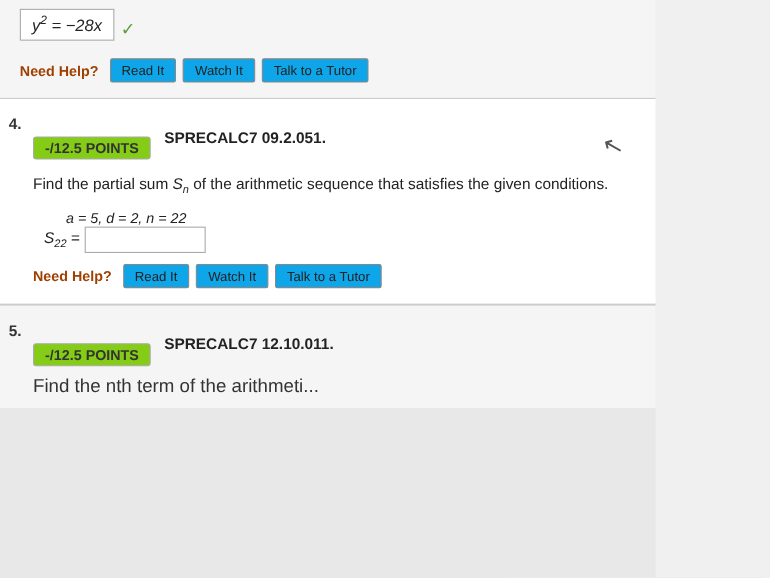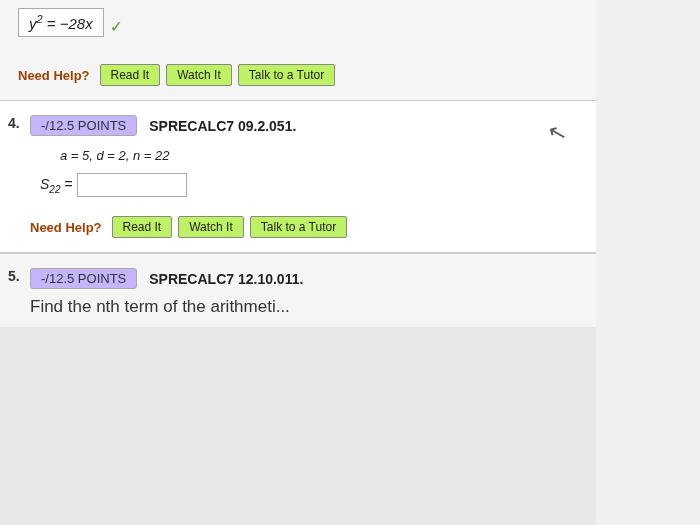--- a/index.html
+++ b/index.html
@@ -49,74 +49,74 @@
     .checkmark {
       color: #5a9a3a;
       font-size: 16px;
       margin-left: 6px;
     }
 
     .need-help-row {
       display: flex;
       align-items: center;
       gap: 6px;
-      margin-top: 19px;
+      margin-top: 8px;
     }
 
     .need-help-label {
       color: #a04000;
       font-weight: bold;
       font-size: 13px;
       margin-right: 4px;
     }
 
     .help-btn {
       border: 1px solid #888;
-      background: #bef264;
+      background: #0ea5e9;
       padding: 3px 10px;
       font-size: 12px;
       cursor: pointer;
       border-radius: 2px;
       color: #222;
     }
 
     .question-header {
       display: flex;
       align-items: center;
       gap: 12px;
       margin-bottom: 12px;
     }
 
     .points-badge {
-      background: #c4b5fd;
+      background: #84cc16;
       border: 1px solid #aaa;
       border-radius: 3px;
       padding: 2px 10px;
       font-size: 13px;
-      font-weight: normal;
+      font-weight: bold;
       color: #333;
+      margin-top: 20px;
     }
 
     .question-id {
       font-weight: bold;
       font-size: 14px;
       color: #222;
     }
 
     .question-text {
       font-size: 14px;
       color: #222;
       margin-bottom: 10px;
       line-height: 1.5;
     }
 
     .conditions-row {
       font-size: 13px;
       margin-left: 30px;
-      margin-bottom: 10px;
       color: #222;
       font-style: italic;
     }
 
     .answer-row {
       display: flex;
       align-items: center;
       gap: 4px;
       margin-bottom: 10px;
       margin-left: 10px;
@@ -203,20 +203,23 @@
       <button class="help-btn">Talk to a Tutor</button>
     </div>
   </div>
 
   <div class="section-with-num">
     <span class="question-number">4.</span>
     <div class="question-header">
       <span class="points-badge">-/12.5 POINTS</span>
       <span class="question-id">SPRECALC7 09.2.051.</span>
     </div>
+    <div class="question-text">
+      Find the partial sum <i>S<sub>n</sub></i> of the arithmetic sequence that satisfies the given conditions.
+    </div>
     <div class="conditions-row">
       <i><span>a = 5, d = 2, n = 22</span></i>
     </div>
     <div class="answer-row">
       <span class="answer-label">
         <i>S<sub>22</sub></i> =
       </span>
       <input class="answer-input" type="text" value="" style="">
     </div>
     <div class="need-help-row">

